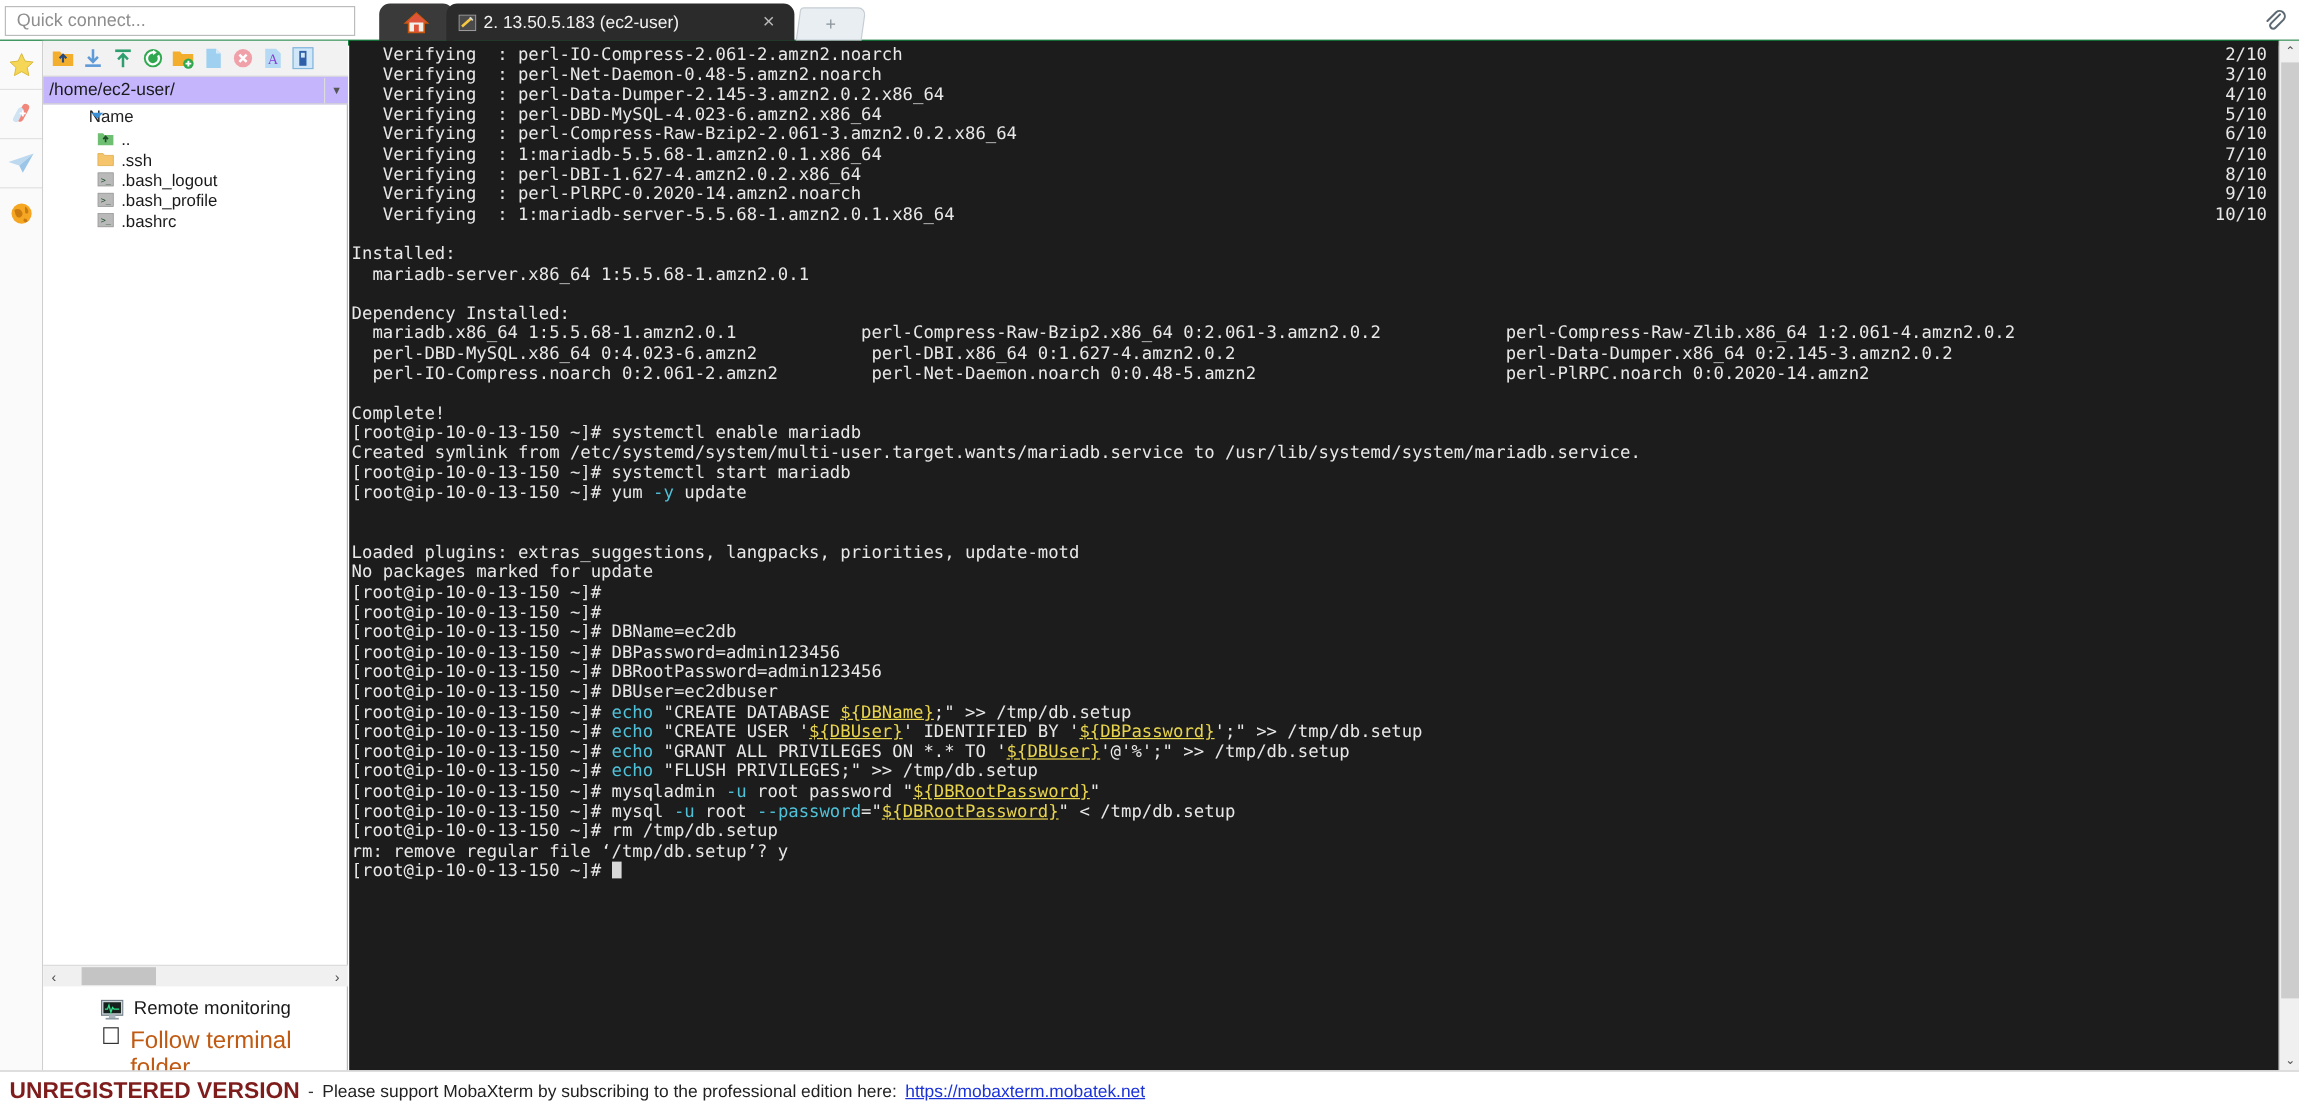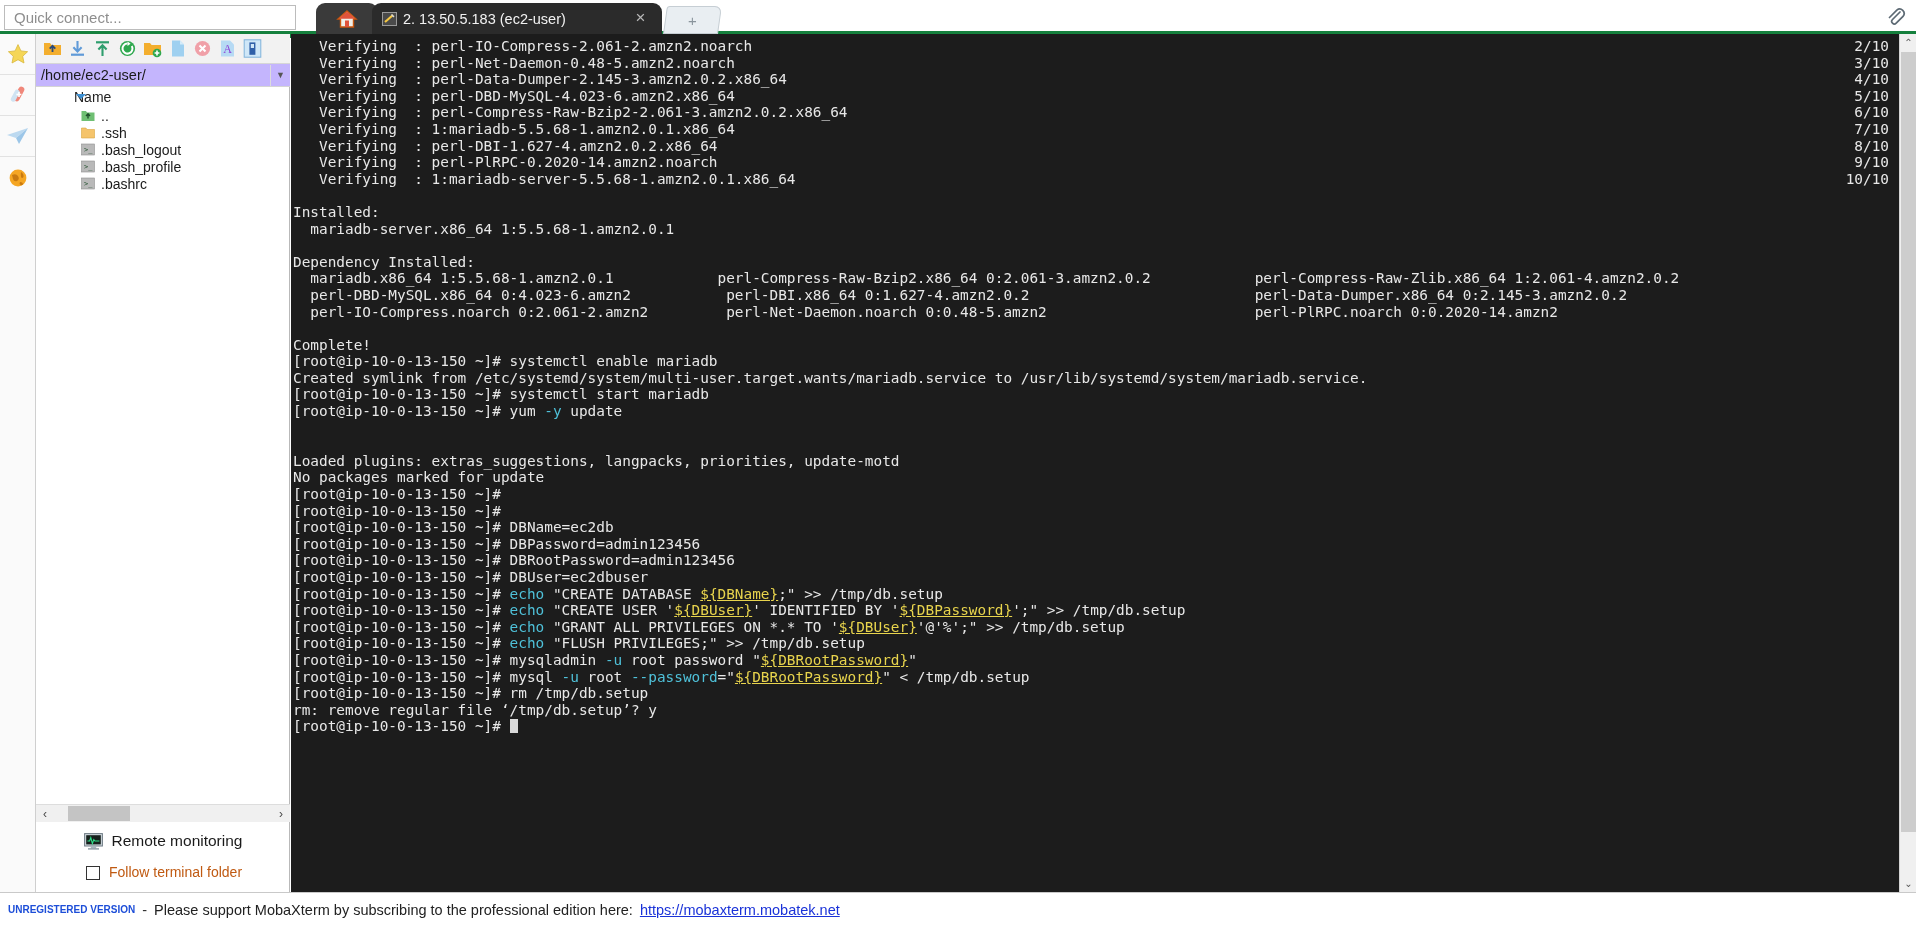--- a/index.html
+++ b/index.html
@@ -8,21 +8,21 @@
     width:1916px; height:926px; overflow:hidden;
     background:#ffffff;
     font-family:"Liberation Sans", sans-serif;
     -webkit-font-smoothing:antialiased;
   }
   #app{ position:relative; width:1916px; height:926px; }
 
   
   .topbar{
     position:absolute; left:0; top:0; width:1916px; height:38px;
-    background:#ffffff; border-bottom:7px solid #15803d;
+    background:#ffffff; border-bottom:5px solid #15803d;
   }
   .quick-connect{
     position:absolute; left:4px; top:5px; width:292px; height:25px;
     border:1px solid #bcbcbc; background:#fff;
     font-size:15px; color:#8e8e8e; line-height:24px; padding-left:9px;
     font-family:"Liberation Sans", sans-serif;
   }
   .tabstrip{ position:absolute; left:300px; top:0; height:34px; right:60px; }
   .home-tab{
     position:absolute; left:16px; top:3px; width:62px; height:31px;
@@ -118,22 +118,22 @@
   .hscroll .thumb{
     position:absolute; left:14px; top:1px; width:62px; height:15px; background:#c4c4c4;
   }
   .remote-mon{
     position:absolute; left:0; bottom:42px; width:254px; height:26px;
     display:flex; align-items:flex-end; justify-content:center; gap:9px;
     font-size:15.5px; color:#1a1a1a;
   }
   .follow-row{
     position:absolute; left:0; bottom:12px; width:254px; height:24px;
-    display:flex; align-items:flex-end; gap:9px; padding-left:50px;
-    font-size:14px; color:#c05a12;
+    display:flex; align-items:flex-start; gap:9px; padding-left:50px;
+    font-size:20px; color:#c05a12;
   }
   .cbox{ width:14px; height:14px; border:1.5px solid #333; background:#fff; }
 
   
   .term-wrap{
     position:absolute; left:291px; top:34px; right:17px; height:858px;
     background:#1c1c1c; overflow:hidden;
   }
   .term{
     position:absolute; left:0; top:0; right:0; bottom:0;
@@ -164,21 +164,21 @@
   .vthumb{
     position:absolute; left:1px; top:18px; width:15px; height:780px; background:#cdcdcd;
   }
 
   
   .statusbar{
     position:absolute; left:0; bottom:0; width:1916px; height:34px;
     background:#ffffff; border-top:1px solid #c9c9c9;
     display:flex; align-items:center; padding-left:8px; gap:7px;
   }
-  .unreg{ font-size:10px; font-weight:bold; color:#1d4ed8;text-align:center; }
+  .unreg{ font-size:19px; font-weight:bold; color:#7f1d1d;text-align:center; }
   .dash{ font-size:14.5px; color:#333; }
   .supp{ font-size:14.5px; color:#222; }
   .lnk{ font-size:14.5px; color:#1a32d8; text-decoration:underline; }
 </style>
 </head>
 <body>
 
 <div id="app">
 
   <div class="topbar">

